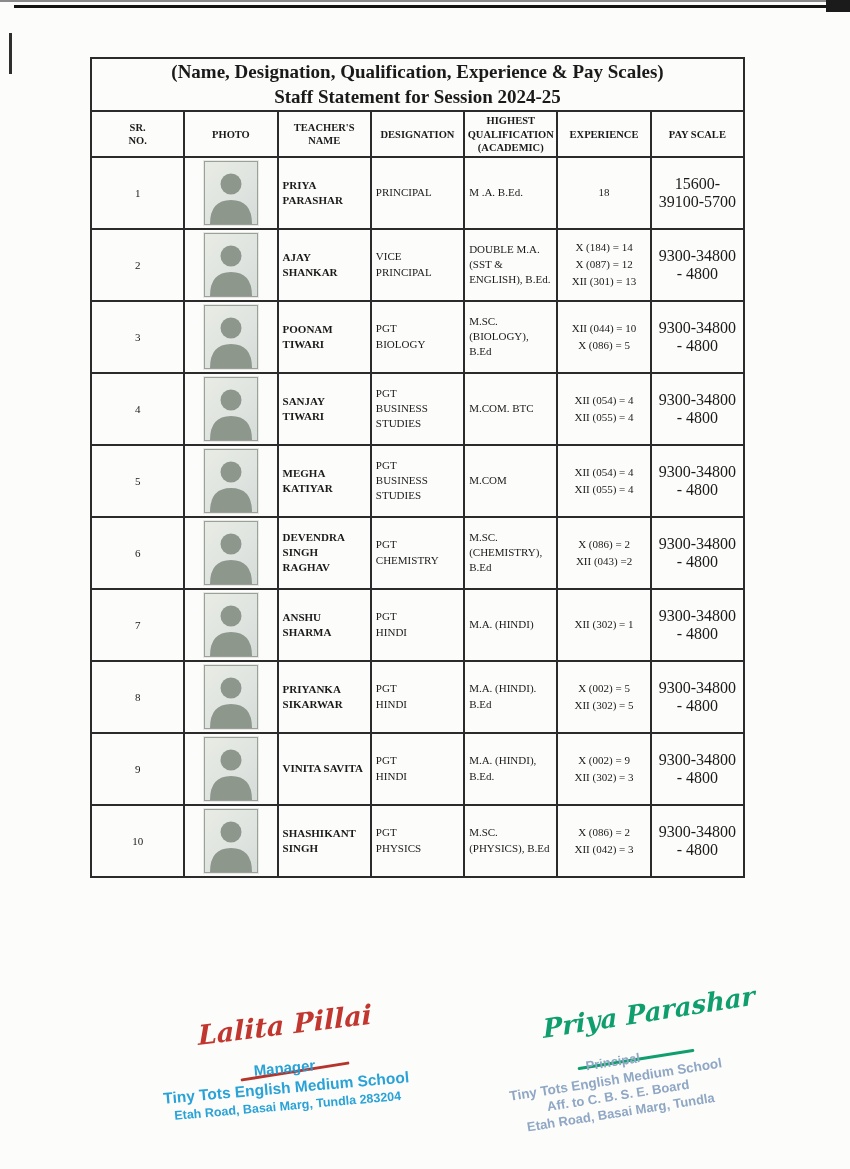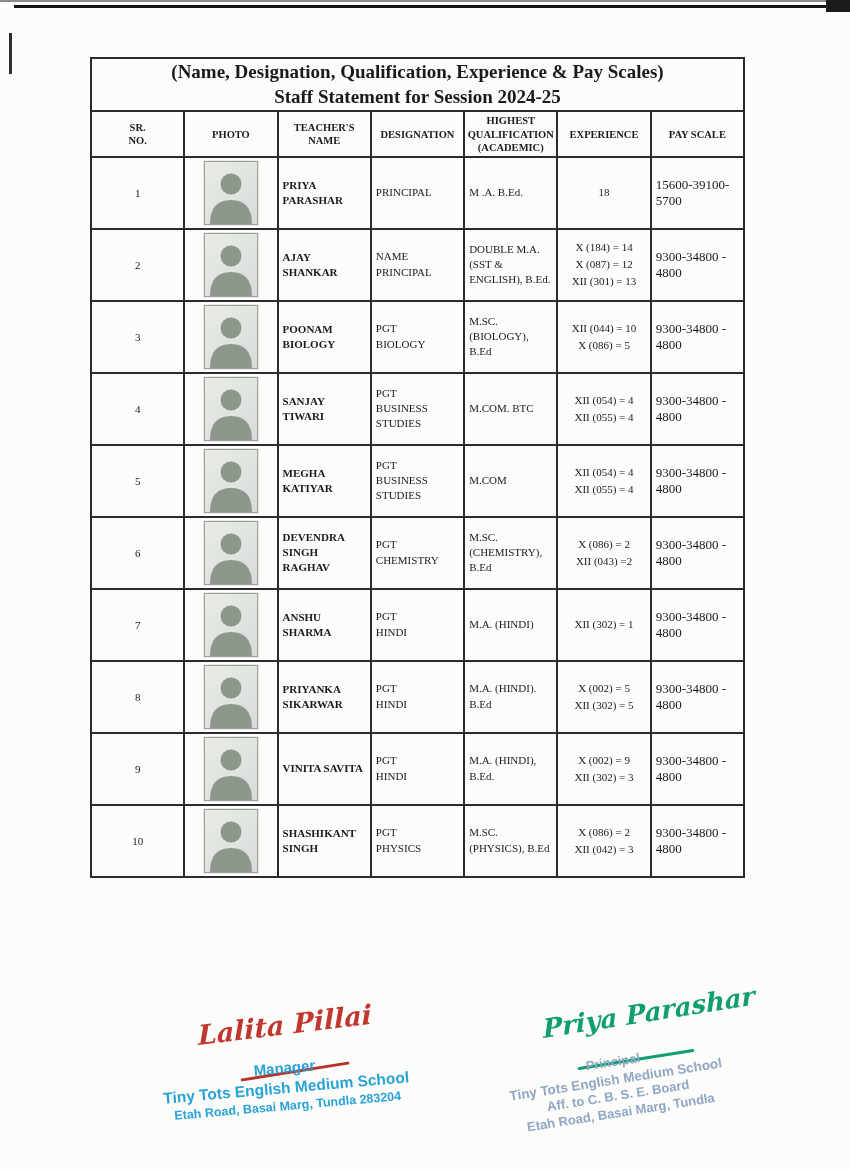--- a/index.html
+++ b/index.html
@@ -32,21 +32,21 @@
     white-space:pre-line; line-height:1.25; padding:2px 1px;
   }
   tbody tr{height:71px;}
   tbody tr:first-child{height:64px;}
   .c-sr{text-align:center; font-size:11px; width:38px;}
   .c-photo{width:72px; text-align:center; padding:3px;}
   .c-name{width:110px; font-weight:bold; font-size:11px; line-height:1.35;}
   .c-desig{width:88px; font-size:11px; white-space:pre-line; line-height:1.4;}
   .c-qual{width:141px; font-size:11px; line-height:1.4;}
   .c-exp{width:101px; font-size:11px; text-align:center; white-space:pre-line; line-height:1.55;border-radius:14px;}
-  .c-pay{width:95px; font-size:13px;}
+  .c-pay{width:95px; font-size:16px;text-align:center;}
 
   
   .photo{
     width:52px;height:62px;margin:0 auto;
     background:linear-gradient(135deg,#e9ece4 0%,#dfe4e0 55%,#d6dcd8 100%);
     border:1px solid #9aa09a; box-shadow:0 0 0 1px #e8e8e4;
     display:flex;align-items:flex-end;justify-content:center;
   }
   .photo svg{display:block;}
 
@@ -131,39 +131,39 @@
       <td class="c-sr">2</td>
       <td class="c-photo">
         <div class="photo">
           <svg width="52" height="62" viewBox="0 0 52 62">
             <circle cx="26" cy="22" r="10.5" fill="#8d978c"></circle>
             <path d="M5 62 Q5 38 26 38 Q47 38 47 62 Z" fill="#8d978c"></path>
           </svg>
         </div>
       </td>
       <td class="c-name">AJAY SHANKAR</td>
-      <td class="c-desig">NAME PRINCIPAL</td>
+      <td class="c-desig">VICE PRINCIPAL</td>
       <td class="c-qual">DOUBLE M.A. (SST &amp; ENGLISH), B.Ed.</td>
       <td class="c-exp">X (184) = 14
 X (087) = 12
 XII (301) = 13</td>
       <td class="c-pay">9300-34800 - 4800</td>
     </tr>
 
     <tr>
       <td class="c-sr">3</td>
       <td class="c-photo">
         <div class="photo">
           <svg width="52" height="62" viewBox="0 0 52 62">
             <circle cx="26" cy="22" r="10.5" fill="#8d978c"></circle>
             <path d="M5 62 Q5 38 26 38 Q47 38 47 62 Z" fill="#8d978c"></path>
           </svg>
         </div>
       </td>
-      <td class="c-name">POONAM BIOLOGY</td>
+      <td class="c-name">POONAM TIWARI</td>
       <td class="c-desig">PGT
 BIOLOGY</td>
       <td class="c-qual">M.SC. (BIOLOGY), B.Ed</td>
       <td class="c-exp">XII (044) = 10
 X (086) = 5</td>
       <td class="c-pay">9300-34800 - 4800</td>
     </tr>
 
     <tr>
       <td class="c-sr">4</td>

